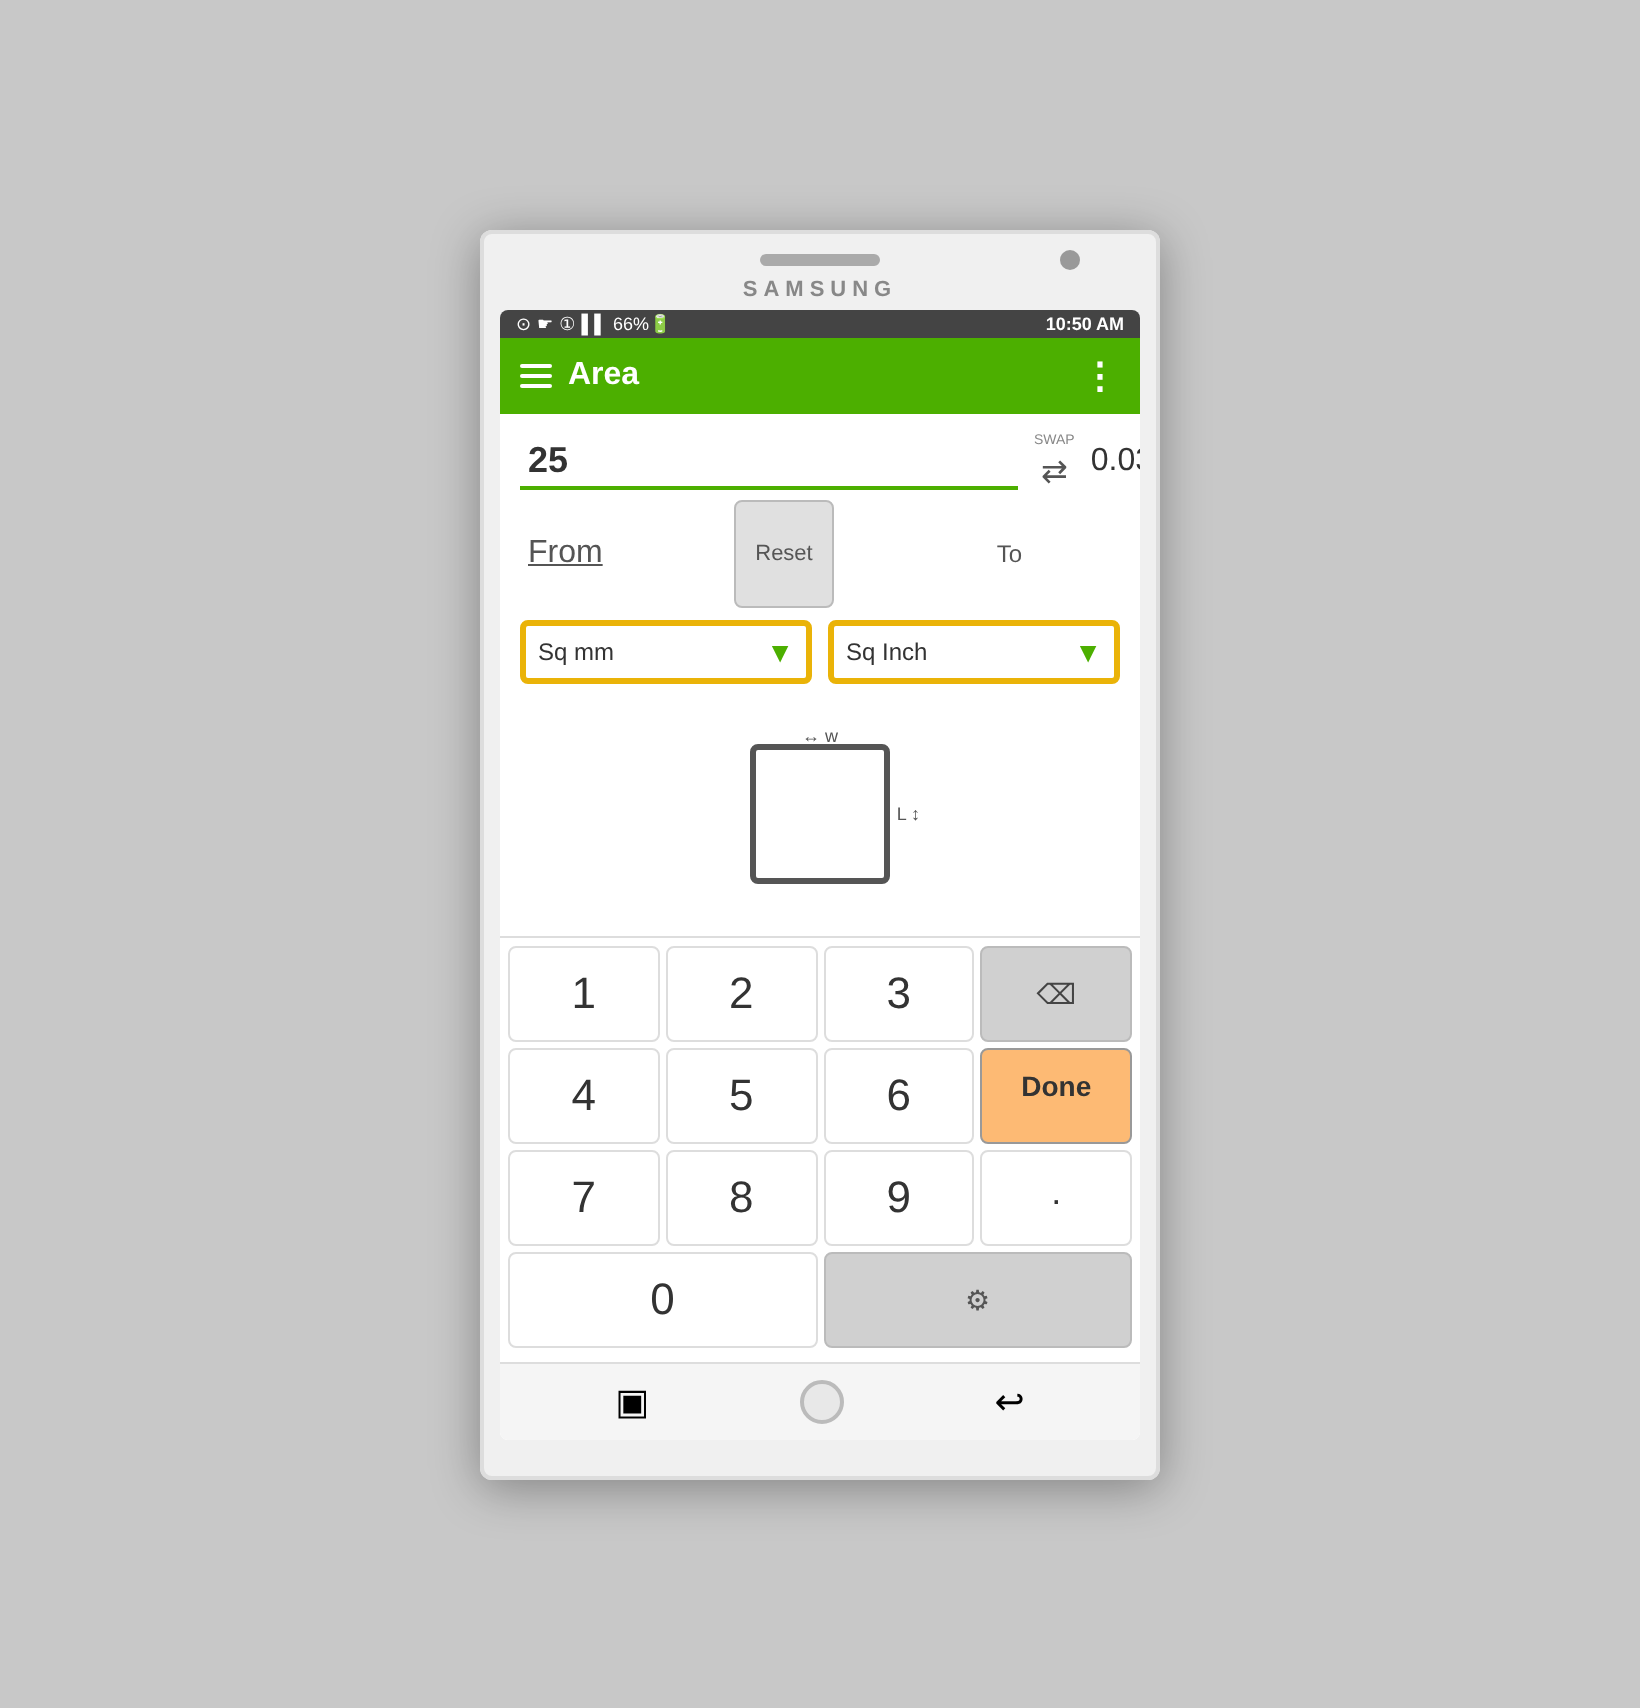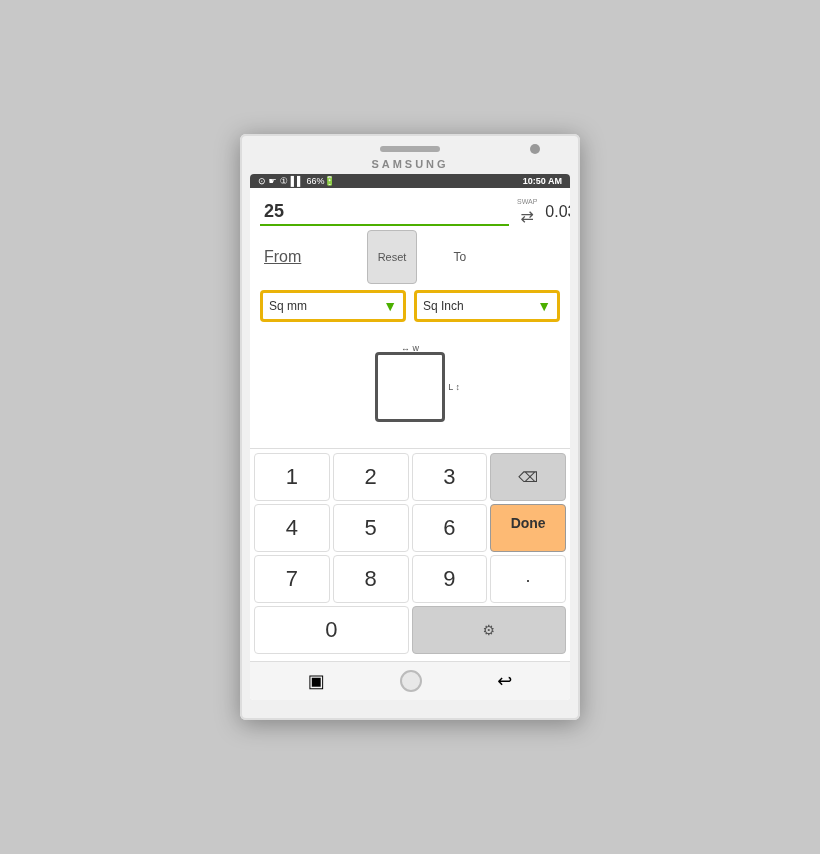--- a/index.html
+++ b/index.html
@@ -193,21 +193,21 @@
       font-size: 11px;
       color: #555;
       padding: 20px 10px;
       cursor: pointer;
     }
 
     .to-label {
       flex: 1;
       font-size: 12px;
       color: #555;
-      text-align: left;
+      text-align: center;
       padding-right: 4px;
       margin-left: 36px;
     }
 
     .dropdown-row {
       display: flex;
       gap: 8px;
       margin-bottom: 10px;
     }
 
@@ -387,20 +387,31 @@
       <div class="status-left">
         <span>⊙</span>
         <span>☛</span>
         <span>①</span>
         <span>▌▌</span>
         <span>66%🔋</span>
       </div>
       <div class="status-right">10:50 AM</div>
     </div>
 
+    <div class="app-bar">
+      <div class="app-bar-left">
+        <div class="hamburger-icon">
+          <div class="hamburger-line"></div>
+          <div class="hamburger-line"></div>
+          <div class="hamburger-line"></div>
+        </div>
+        <span class="app-title">Area</span>
+      </div>
+      <span class="more-icon">⋮</span>
+    </div>
 
     <div class="converter-area">
 
       <div class="input-row">
         <input class="value-input" type="text" value="25" style="">
         <div class="swap-btn-area">
           <span class="swap-label">SWAP</span>
           <span class="swap-arrows">⇄</span>
         </div>
         <span class="result-value">0.03875</span>

